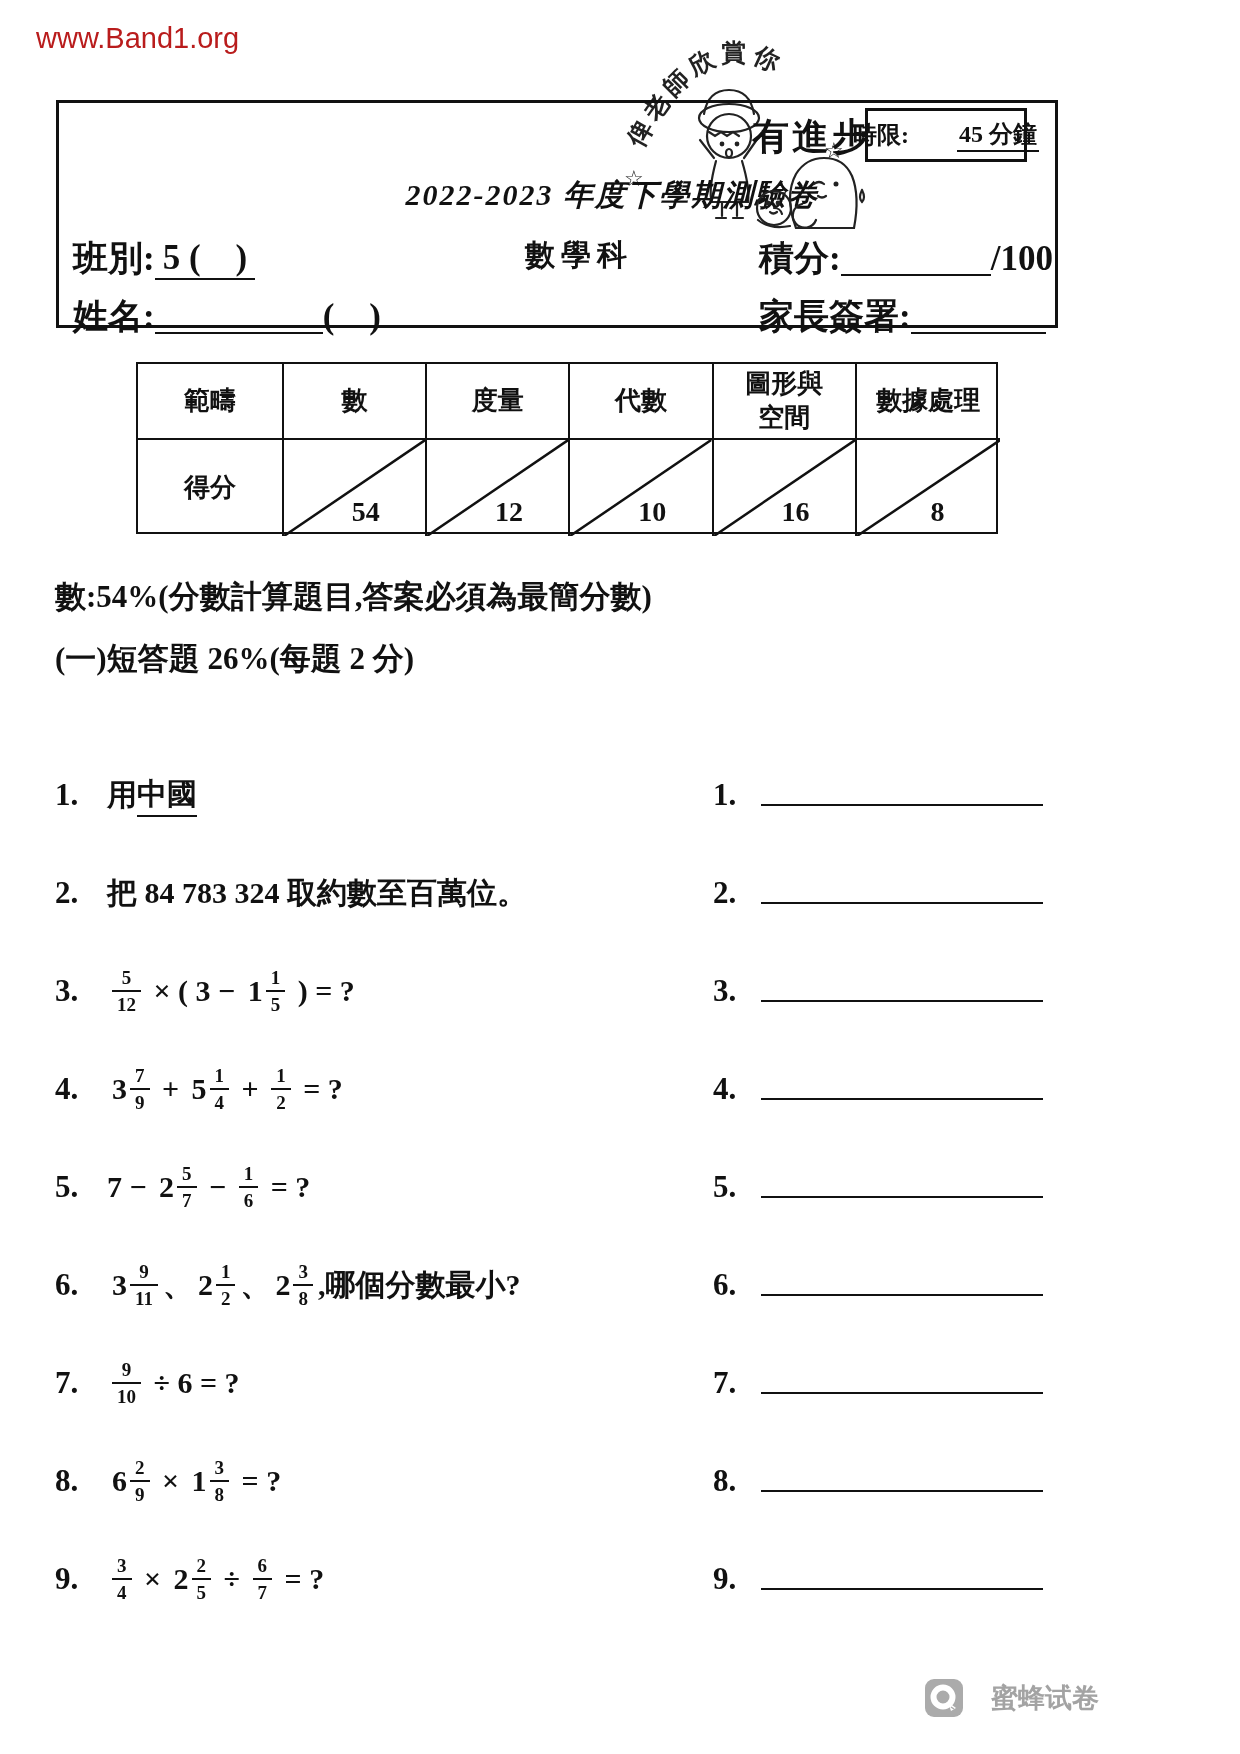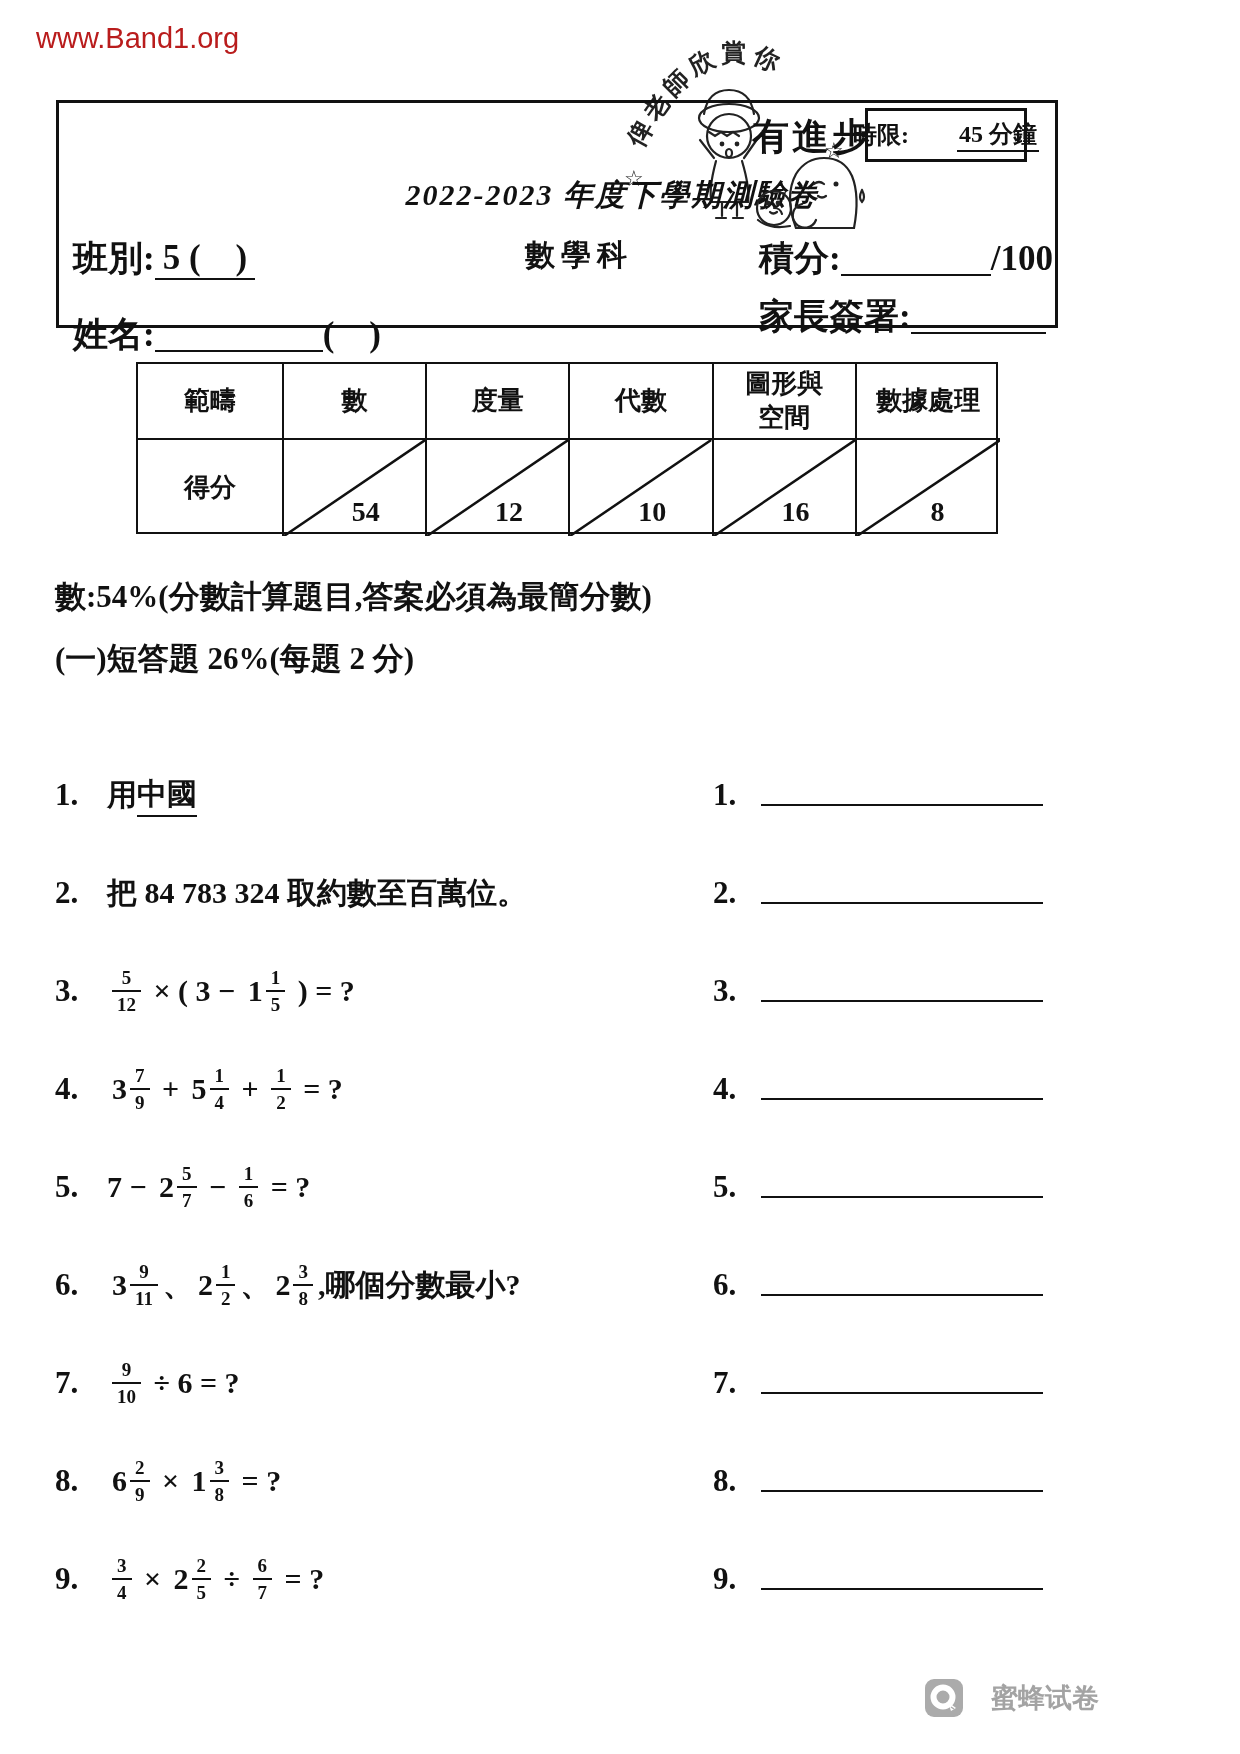--- a/index.html
+++ b/index.html
@@ -12,21 +12,21 @@
   .watermark { left:36px; top:22px; font-family:"Liberation Sans","DejaVu Sans",sans-serif;
     font-size:29px; color:#b91c1c; }
 
   
   .header-box { left:56px; top:100px; width:1002px; height:228px; border:3px solid #111; }
   .h-school  { left:300px; top:14px; width:440px; text-align:center; font-size:31px; font-weight:bold; letter-spacing:6px;}
   .h-term    { left:280px; top:72px; width:480px; text-align:right; font-size:30px; font-weight:bold; letter-spacing:2px;font-style:italic;}
   .h-subject { left:300px; top:132px; width:440px; text-align:center; font-size:30px; font-weight:bold; letter-spacing:6px;}
   .h-row { font-size:35px; font-weight:bold; white-space:pre; display:flex; align-items:center;}
   .h-class { left:14px; top:132px; }
-  .h-name  { left:14px; top:190px;margin-top:18px; }
+  .h-name  { left:14px; top:190px; }
   .h-score { left:700px; top:132px; }
   .h-sign  { left:700px; top:190px; }
   .u-text { border-bottom:2px solid #111; white-space:pre; padding:0 8px; }
   .blank { display:inline-block; border-bottom:2px solid #111; height:34px; }
   .time-box { left:806px; top:5px; width:162px; height:54px; border:3px solid #111;
     display:flex; align-items:center; justify-content:center; font-size:24px; font-weight:bold; white-space:pre;gap:48px;}
   .time-box .u-text{ padding:0 2px; }
 
   
   .doodle { stroke:#222; fill:none; stroke-width:2.2; stroke-linecap:round; }

